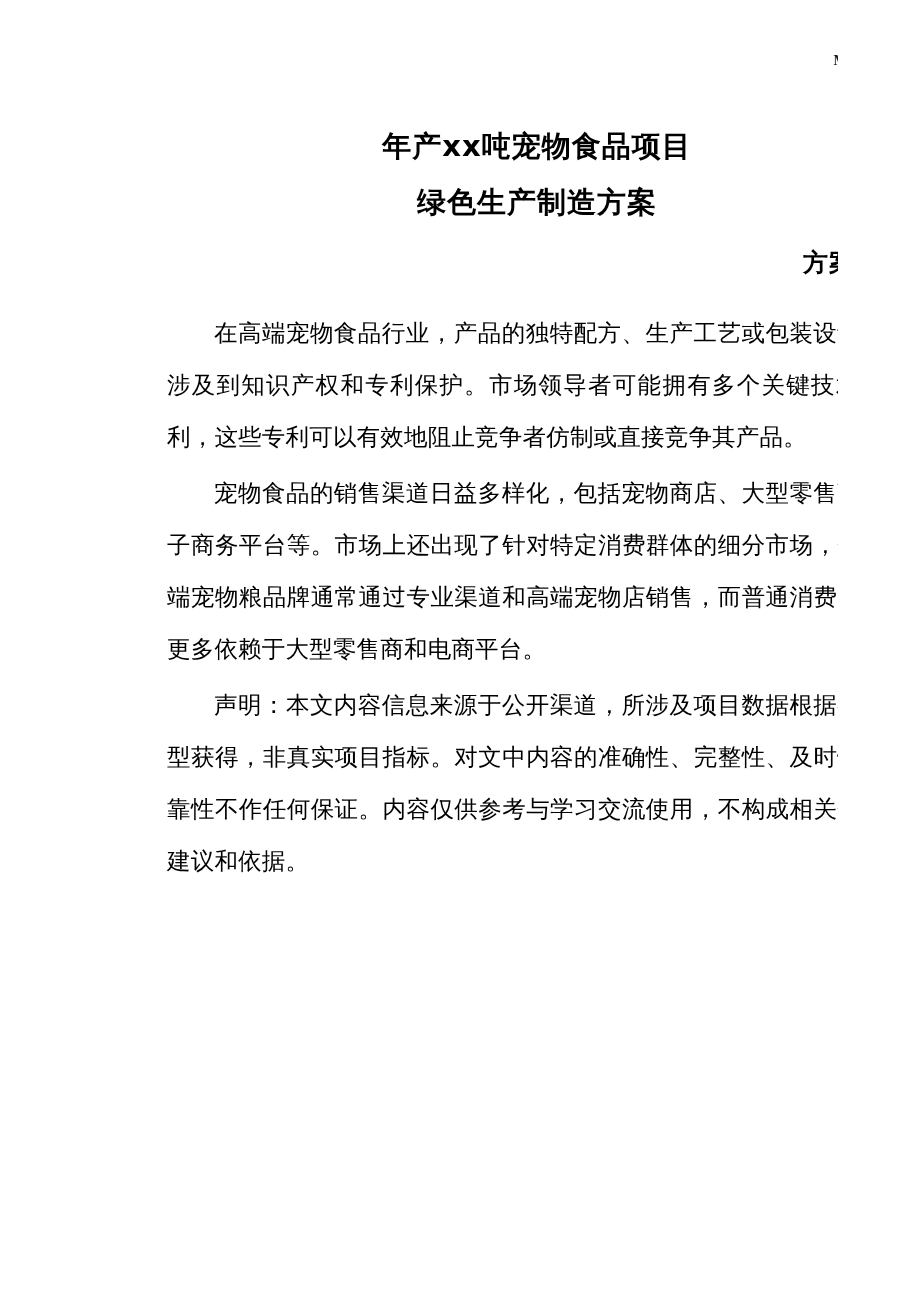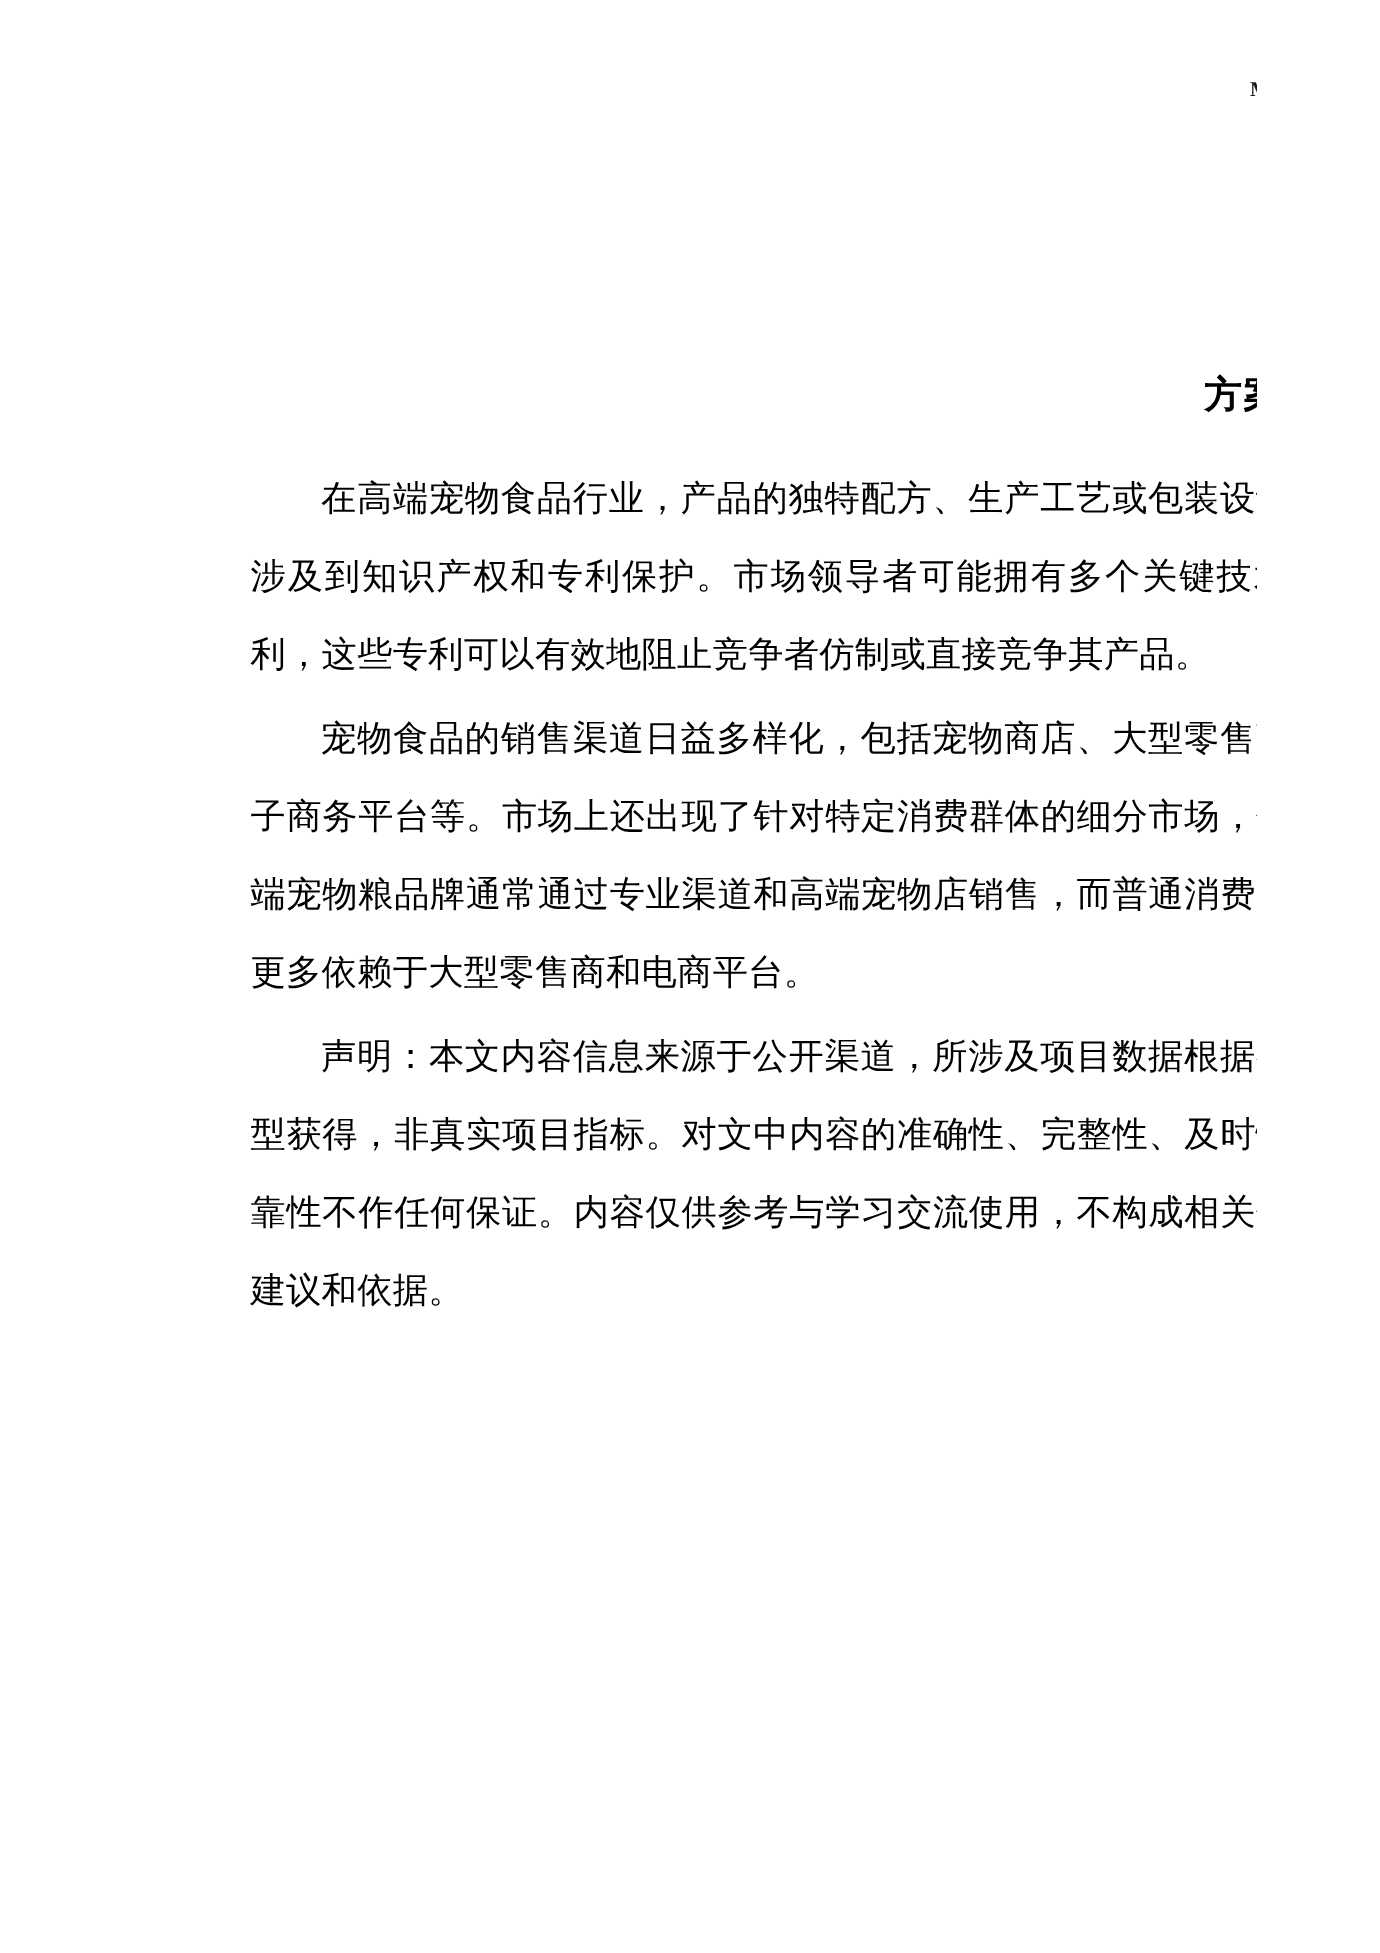--- a/index.html
+++ b/index.html
@@ -92,20 +92,24 @@
 </style>
 </head>
 <body>
 
 <div class="page">
 
   <div class="header">
     <span class="header-brand">MacroWord</span>
   </div>
 
+  <div class="doc-title">
+    <div class="tline">年产xx吨宠物食品项目</div>
+    <div class="tline">绿色生产制造方案</div>
+  </div>
 
   <div class="section-heading">方案说明</div>
 
   <div class="body-copy">
     <p class="para">在高端宠物食品行业，产品的独特配方、生产工艺或包装设计可能涉及到知识产权和专利保护。市场领导者可能拥有多个关键技术的专利，这些专利可以有效地阻止竞争者仿制或直接竞争其产品。</p>
     <p class="para">宠物食品的销售渠道日益多样化，包括宠物商店、大型零售商、电子商务平台等。市场上还出现了针对特定消费群体的细分市场，例如高端宠物粮品牌通常通过专业渠道和高端宠物店销售，而普通消费品牌则更多依赖于大型零售商和电商平台。</p>
     <p class="para">声明：本文内容信息来源于公开渠道，所涉及项目数据根据行业模型获得，非真实项目指标。对文中内容的准确性、完整性、及时性或可靠性不作任何保证。内容仅供参考与学习交流使用，不构成相关领域的建议和依据。</p>
   </div>
 
 </div>

